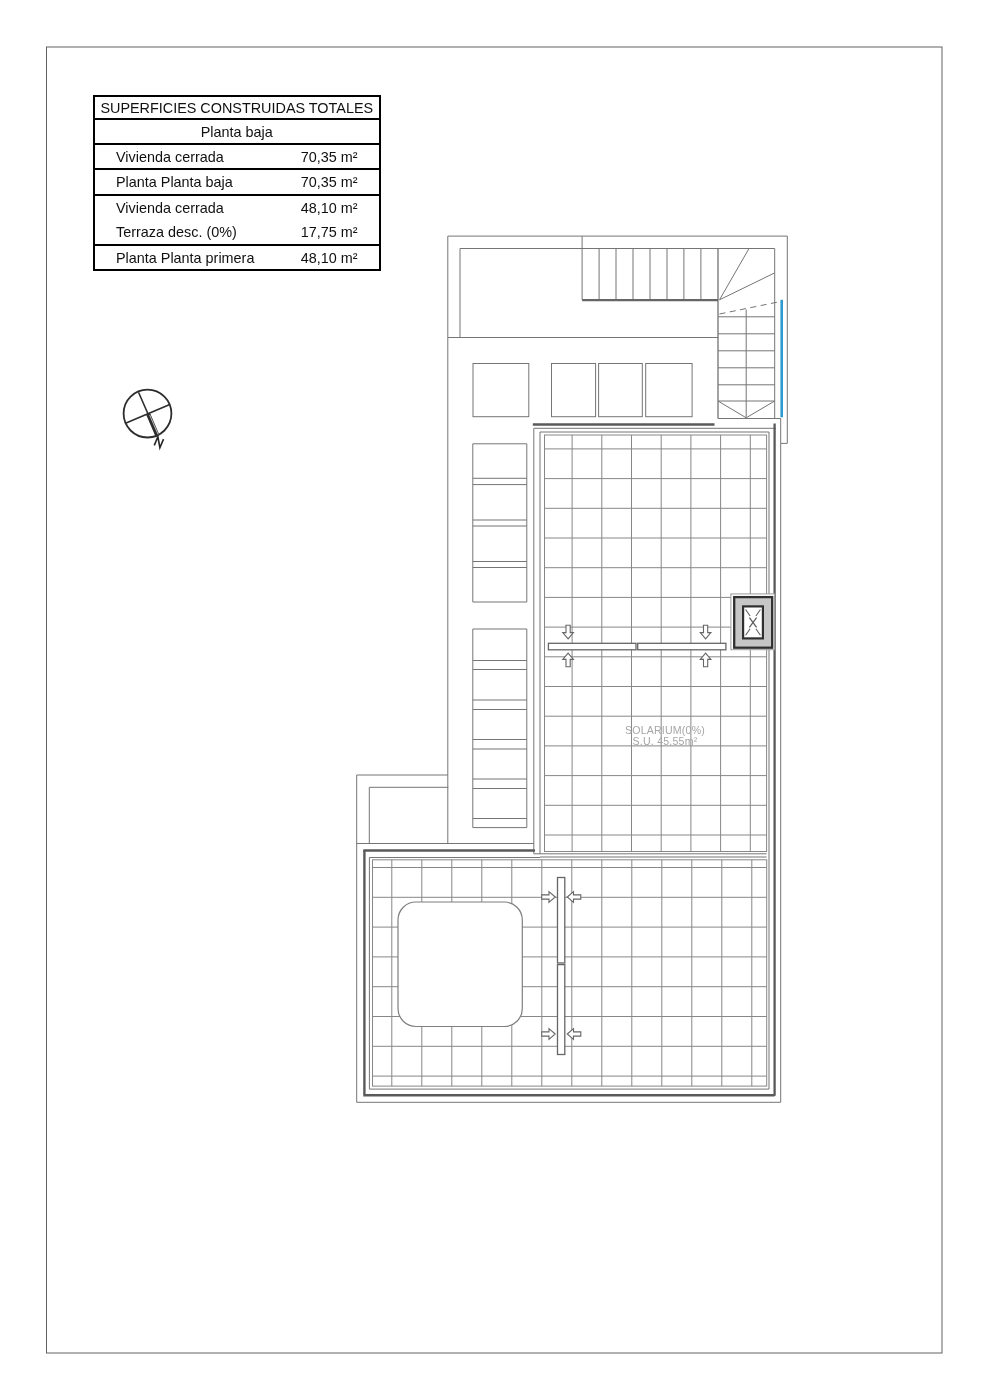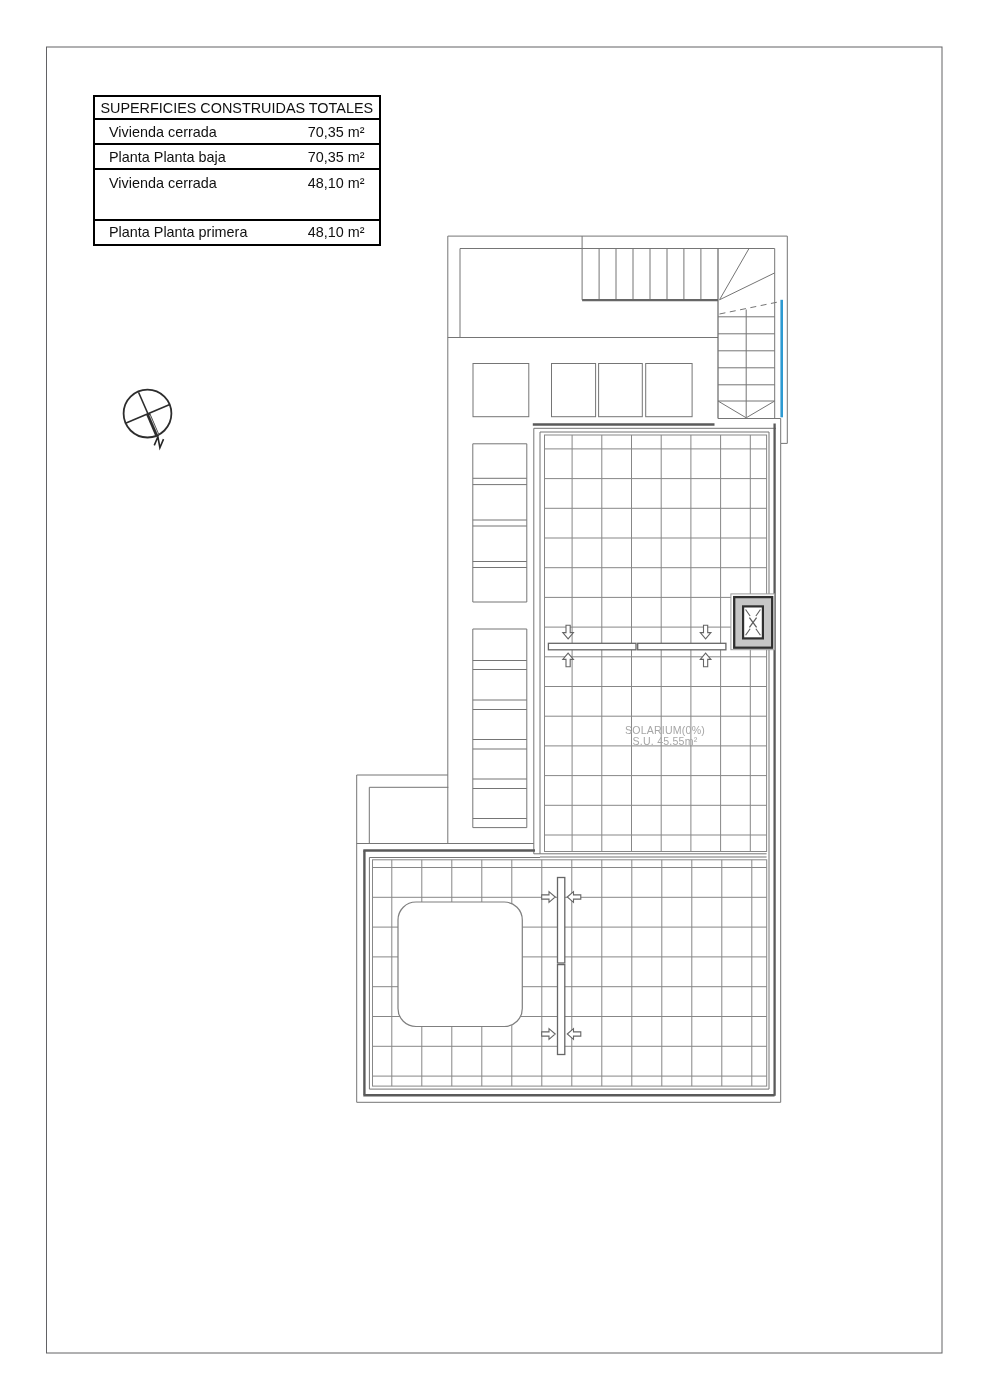--- a/index.html
+++ b/index.html
@@ -1,18 +1,18 @@
 <!DOCTYPE html>
 <html><head>
 <meta charset="utf-8">
 <style>
   html,body{margin:0;padding:0;background:#ffffff;width:989px;height:1400px;overflow:hidden;}
   body{font-family:"Liberation Sans",sans-serif;position:relative;}
   .tbl{position:absolute;left:93px;top:95px;width:283.5px;border:2px solid #000;background:#fff;z-index:5;filter:grayscale(1);}
-  .tr{display:flex;justify-content:space-between;align-items:center;padding:0 14px;
+  .tr{display:flex;justify-content:space-between;align-items:center;padding:0 21px;
       font-size:14.4px;color:#101010;white-space:nowrap;}
   .th{justify-content:center;}
   .bt{border-top:2px solid #000;}
 </style>
 </head>
 <body>
 
 <svg width="989" height="1400" viewBox="0 0 989 1400" style="position:absolute;left:0;top:0">
 
 <rect x="46.5" y="47.0" width="895.5" height="1306.0" fill="none" stroke="#626265" stroke-width="1.0"></rect>
@@ -267,37 +267,42 @@
 
 <path d="M 555.2 1034.0 L 549.0 1028.7 L 549.0 1031.9 L 541.7 1031.9 L 541.7 1036.1 L 549.0 1036.1 L 549.0 1039.3 Z" fill="#ffffff" stroke="#666666" stroke-width="1.1"></path>
 
 <path d="M 567.3 1034.0 L 573.5 1028.7 L 573.5 1031.9 L 580.8 1031.9 L 580.8 1036.1 L 573.5 1036.1 L 573.5 1039.3 Z" fill="#ffffff" stroke="#666666" stroke-width="1.1"></path>
 </svg>
 
 <div class="tbl">
 
   <div class="tr th" style="height:21px">SUPERFICIES CONSTRUIDAS TOTALES</div>
 
+  <div class="tr th bt" style="height:23.2px">Planta baja</div>
 
   <div class="tr bt" style="height:23.2px">
       <span>Vivienda cerrada</span>
       <span>70,35 m²</span>
     </div>
 
   <div class="tr bt" style="height:23.2px">
       <span>Planta Planta baja</span>
       <span>70,35 m²</span>
     </div>
 
 
   <div class="bt" style="height:48.4px">
     <div class="tr" style="height:25.2px">
         <span>Vivienda cerrada</span>
         <span>48,10 m²</span>
       </div>
+    <div class="tr" style="height:23.2px">
+        <span>Terraza desc. (0%)</span>
+        <span>17,75 m²</span>
+      </div>
   </div>
 
   <div class="tr bt" style="height:23.2px">
       <span>Planta Planta primera</span>
       <span>48,10 m²</span>
     </div>
 
 </div>
 
 </body></html>

